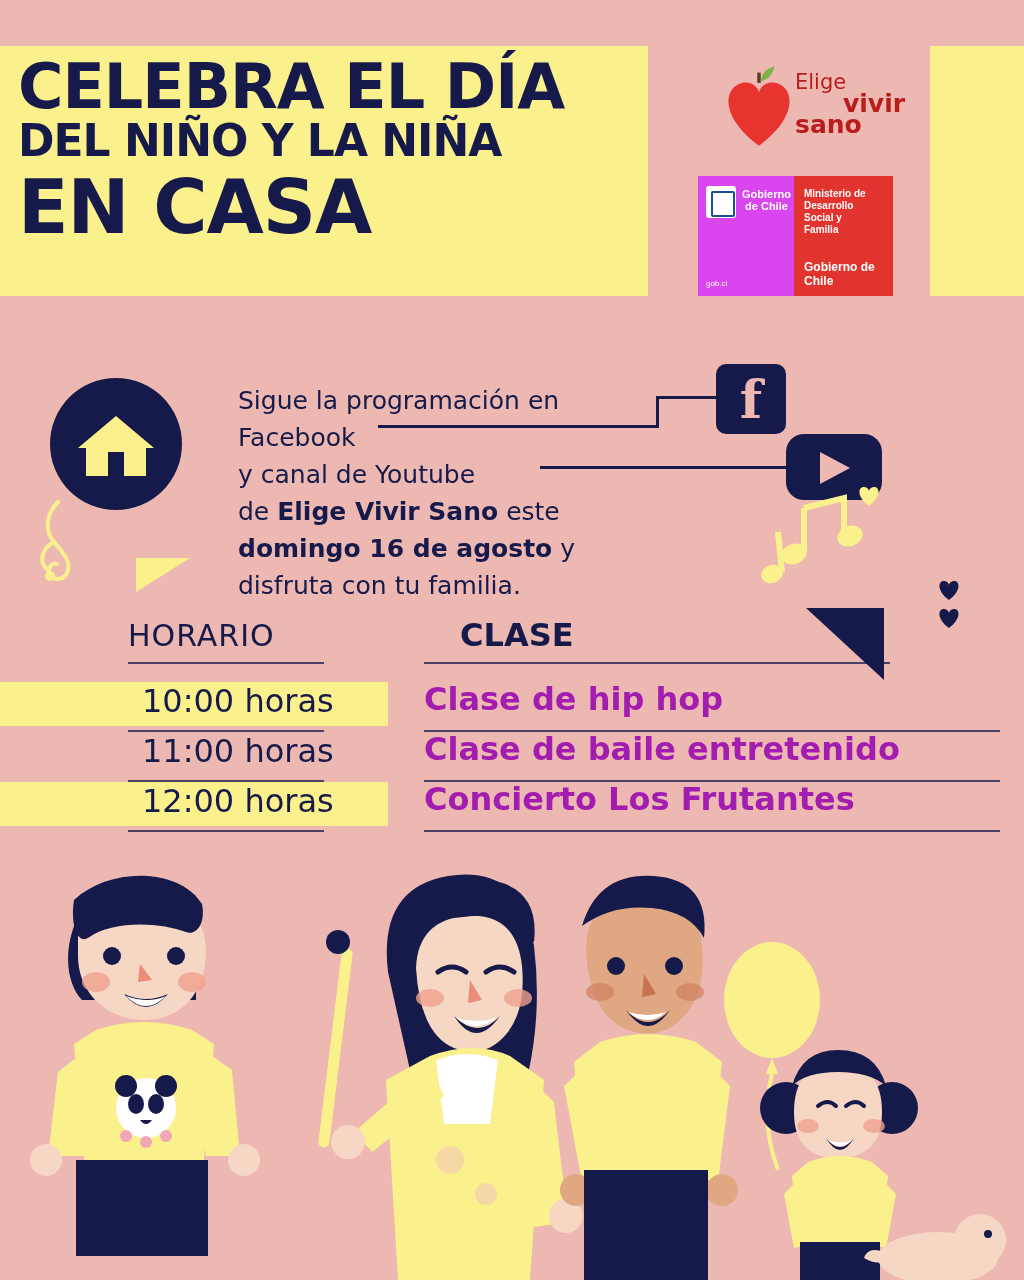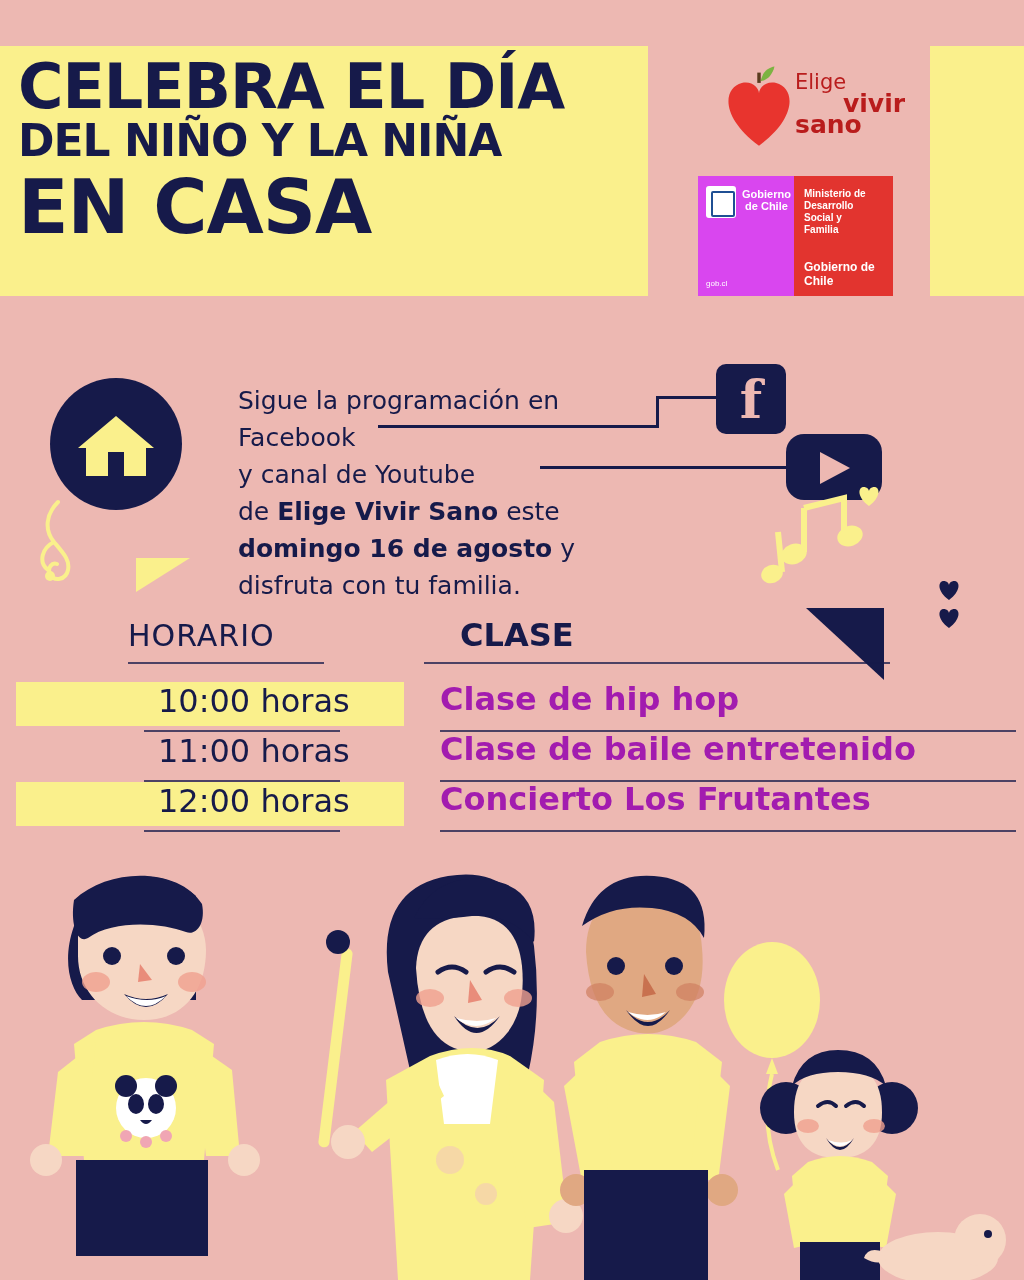--- a/index.html
+++ b/index.html
@@ -87,21 +87,21 @@
 
   
   .sched{position:absolute;left:0;top:616px;width:1024px;}
   .sched-head{position:absolute;left:0;top:0;width:1024px;height:52px;}
   .hh-horario{position:absolute;left:128px;top:2px;font-size:30px;color:#161a4a;letter-spacing:1px;
               font-family:"DejaVu Sans",sans-serif;}
   .hh-clase{position:absolute;left:424px;top:0px;font-size:32px;font-weight:bold;color:#161a4a;
             font-family:"DejaVu Sans",sans-serif;margin-left:36px;}
   .rule{position:absolute;height:2px;background:#161a4a;opacity:.75;}
 
-  .row{position:absolute;left:16px;width:880px;height:48px;}
+  .row{position:absolute;left:0;width:880px;height:48px;}
   .row .hl{position:absolute;left:0;top:0;width:388px;height:44px;background:#faf08c;}
   .row .time{position:absolute;left:142px;top:0;font-size:32px;color:#161a4a;font-family:"DejaVu Sans",sans-serif;}
   .row .cls{position:absolute;left:424px;top:-2px;font-size:32px;font-weight:bold;color:#a21caf;font-family:"DejaVu Sans",sans-serif;white-space:nowrap;}
 
   
   .illus{position:absolute;left:0;top:860px;width:1024px;height:420px;}
   svg{display:block;}
 </style>
 </head>
 <body>

